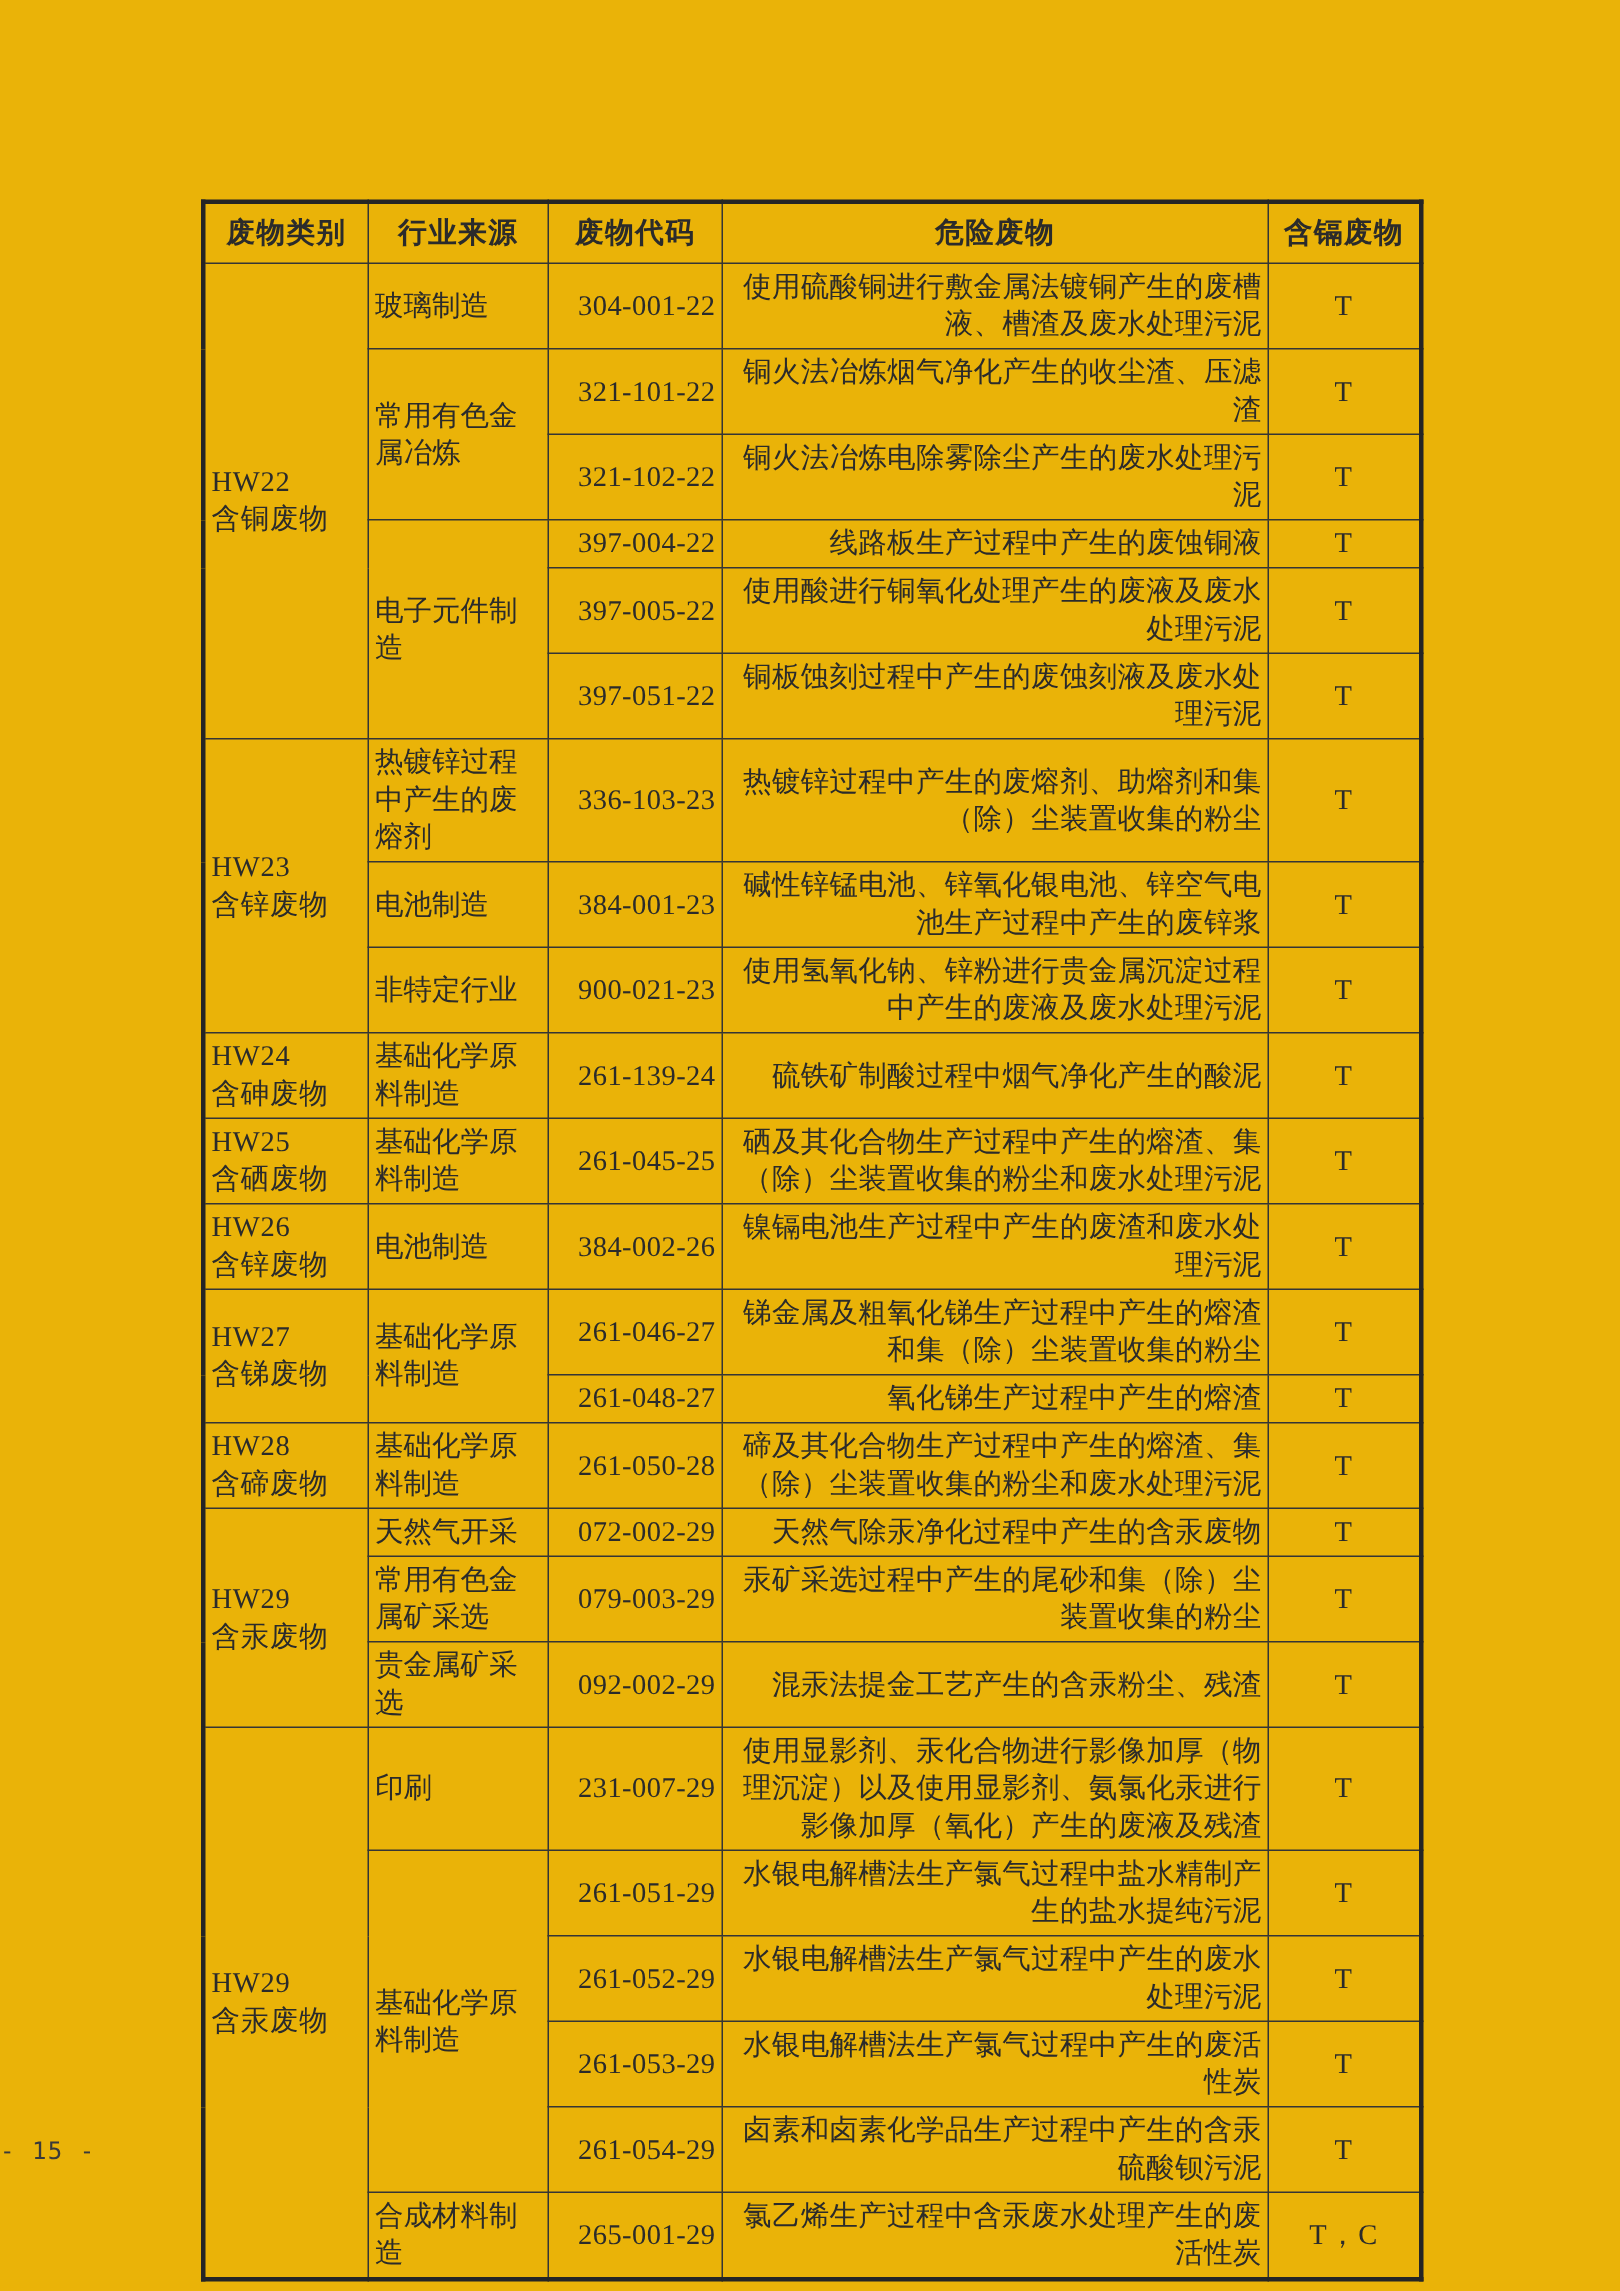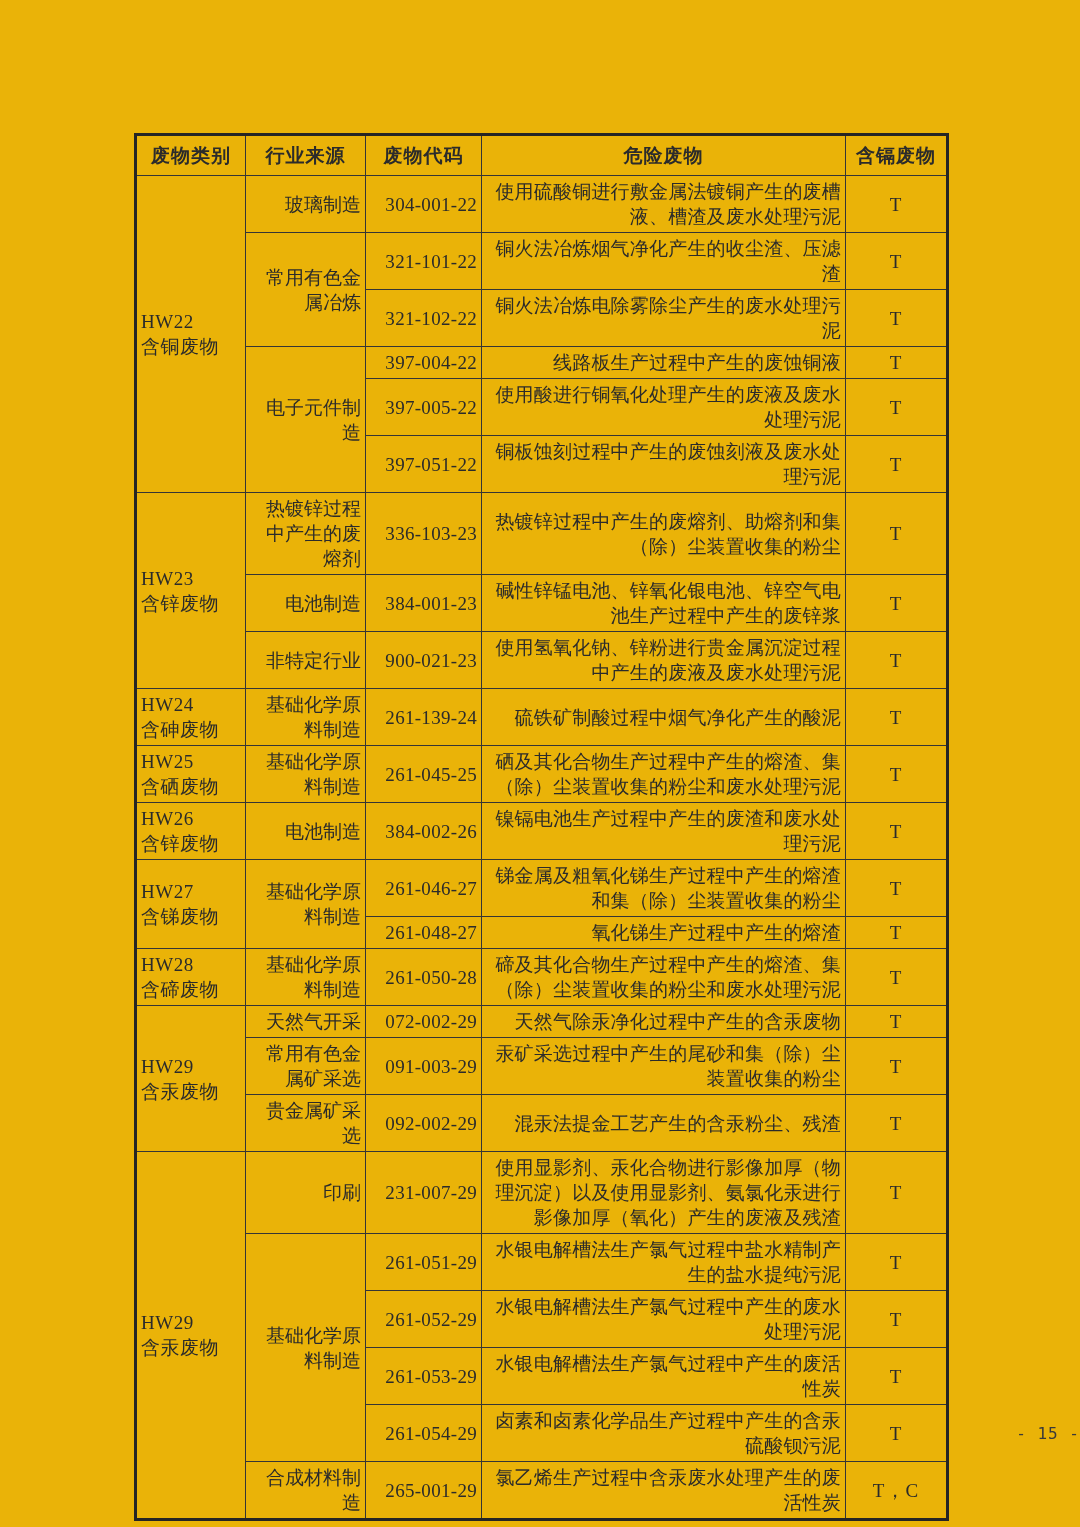--- a/index.html
+++ b/index.html
@@ -36,21 +36,21 @@
     text-align:center;
     padding:7px 2px;
     letter-spacing:1px;
   }
   td.cat{
     white-space:pre-line;
     letter-spacing:0.5px;
     line-height:28px;
   }
   td.ind{
-    text-align:right;
+    text-align:left;
     padding:3px 2px;
     letter-spacing:0;
   }
   td.code{
     text-align:right;
     font-family:"Liberation Serif","DejaVu Serif",serif;
     letter-spacing:0.3px;
     white-space:nowrap;
     padding:3px 1px;
   }
@@ -60,21 +60,21 @@
     letter-spacing:0.2px;
   }
   td.haz{
     text-align:center;
     letter-spacing:1px;
   }
   .page-number{
     position:absolute;
     left:0;right:0;
     top:1424px;
-    text-align:right;
+    text-align:left;
     font-size:16px;
     color:#3a3a3a;
     font-family:"DejaVu Sans Mono","Liberation Mono",monospace;
     letter-spacing:1px;
   }
 </style>
 </head>
 <body>
 
 <div class="page">
@@ -200,21 +200,21 @@
         <tr>
           <td class="cat" rowspan="3">HW29
 含汞废物</td>
           <td class="ind">天然气开采</td>
           <td class="code">072-002-29</td>
           <td class="desc">天然气除汞净化过程中产生的含汞废物</td>
           <td class="haz">T</td>
         </tr>
         <tr>
           <td class="ind">常用有色金属矿采选</td>
-          <td class="code">091-003-29</td>
+          <td class="code">079-003-29</td>
           <td class="desc">汞矿采选过程中产生的尾砂和集（除）尘装置收集的粉尘</td>
           <td class="haz">T</td>
         </tr>
         <tr>
           <td class="ind">贵金属矿采选</td>
           <td class="code">092-002-29</td>
           <td class="desc">混汞法提金工艺产生的含汞粉尘、残渣</td>
           <td class="haz">T</td>
         </tr>
         <tr>

